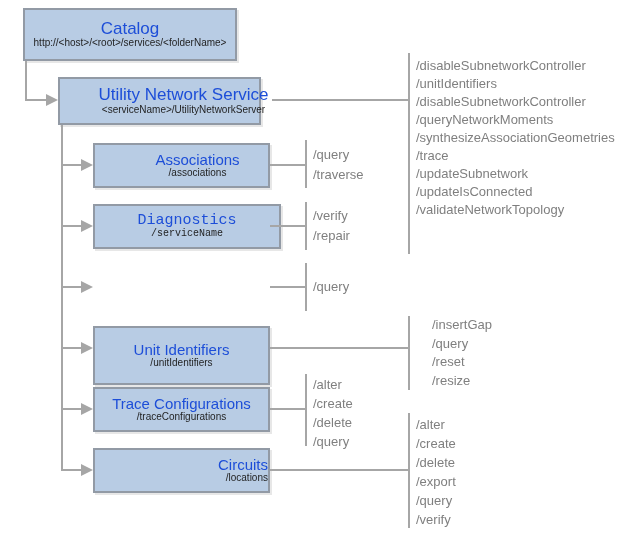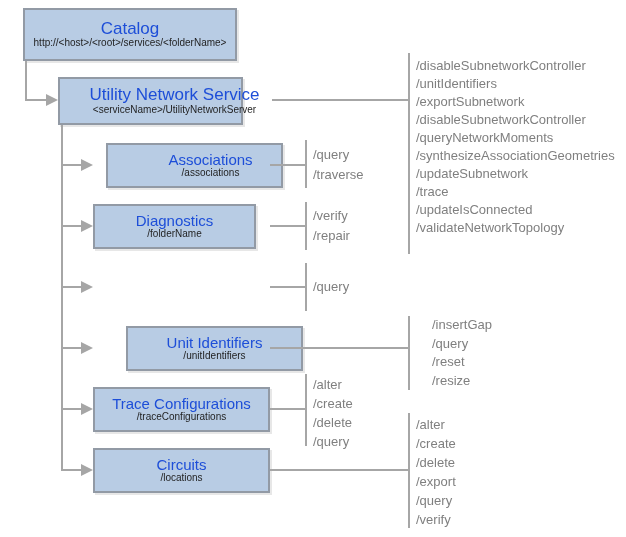--- a/index.html
+++ b/index.html
@@ -56,84 +56,83 @@
 
   <div class="node" style="left:23px;top:8px;width:214px;height:53px;">
     <div class="title t-lg">Catalog</div>
     <div class="subtitle">http://&lt;host&gt;/&lt;root&gt;/services/&lt;folderName&gt;</div>
   </div>
 
   <div class="vline" style="left:25px;top:61px;height:40px;"></div>
   <div class="hline" style="left:25px;top:99px;width:22px;"></div>
   <div class="arrowhead" style="left:46px;top:94px;"></div>
 
-  <div class="node" style="left:58px;top:77px;width:185px;height:48px;padding-left:48px;">
+  <div class="node" style="left:58px;top:77px;width:203px;height:48px;padding-left:48px;">
     <div class="title t-lg">Utility Network Service</div>
     <div class="subtitle">&lt;serviceName&gt;/UtilityNetworkServer</div>
   </div>
 
   <div class="hline" style="left:272px;top:99px;width:136px;"></div>
   <div class="vline" style="left:408px;top:53px;height:201px;"></div>
   <div class="ops" style="left:416px;top:57px;--lh:18px;">
     <div>/disableSubnetworkController</div>
     <div>/unitIdentifiers</div>
-    <div>/exportSubnetwork</div>
     <div>/disableSubnetworkController</div>
     <div>/queryNetworkMoments</div>
     <div>/synthesizeAssociationGeometries</div>
+    <div>/trace</div>
     <div>/updateSubnetwork</div>
-    <div>/trace</div>
     <div>/updateIsConnected</div>
     <div>/validateNetworkTopology</div>
   </div>
 
   <div class="vline" style="left:61px;top:125px;height:346px;"></div>
 
   <div class="hline" style="left:61px;top:164px;width:22px;"></div>
   <div class="arrowhead" style="left:81px;top:159px;"></div>
   <div class="hline" style="left:61px;top:225px;width:22px;"></div>
   <div class="arrowhead" style="left:81px;top:220px;"></div>
   <div class="hline" style="left:61px;top:286px;width:22px;"></div>
   <div class="arrowhead" style="left:81px;top:281px;"></div>
   <div class="hline" style="left:61px;top:347px;width:22px;"></div>
   <div class="arrowhead" style="left:81px;top:342px;"></div>
   <div class="hline" style="left:61px;top:408px;width:22px;"></div>
   <div class="arrowhead" style="left:81px;top:403px;"></div>
   <div class="hline" style="left:61px;top:469px;width:22px;"></div>
   <div class="arrowhead" style="left:81px;top:464px;"></div>
 
-  <div class="node" style="left:106px;top:143px;width:177px;height:45px;padding-left:32px;">
+  <div class="node" style="left:93px;top:143px;width:177px;height:45px;padding-left:32px;">
     <div class="title t-md">Associations</div>
     <div class="subtitle">/associations</div>
   </div>
   <div class="hline" style="left:270px;top:164px;width:35px;"></div>
   <div class="vline" style="left:305px;top:140px;height:48px;"></div>
   <div class="ops" style="left:313px;top:145px;--lh:20px;">
     <div>/query</div>
     <div>/traverse</div>
   </div>
 
-  <div class="node" style="left:93px;top:204px;width:163px;height:45px;">
+  <div class="node" style="left:93px;top:204px;width:188px;height:45px;font-family:Liberation Mono, monospace;">
     <div class="title t-md">Diagnostics</div>
-    <div class="subtitle">/folderName</div>
+    <div class="subtitle">/serviceName</div>
   </div>
   <div class="hline" style="left:270px;top:225px;width:35px;"></div>
   <div class="vline" style="left:305px;top:202px;height:48px;"></div>
   <div class="ops" style="left:313px;top:206px;--lh:20px;">
     <div>/verify</div>
     <div>/repair</div>
   </div>
 
   <div class="hline" style="left:270px;top:286px;width:35px;"></div>
   <div class="vline" style="left:305px;top:263px;height:48px;"></div>
   <div class="ops" style="left:313px;top:277px;--lh:20px;">
     <div>/query</div>
   </div>
 
-  <div class="node" style="left:93px;top:326px;width:177px;height:45px;margin-left:33px;">
+  <div class="node" style="left:93px;top:326px;width:177px;height:59px;">
     <div class="title t-md">Unit Identifiers</div>
     <div class="subtitle">/unitIdentifiers</div>
   </div>
   <div class="hline" style="left:270px;top:347px;width:138px;"></div>
   <div class="vline" style="left:408px;top:316px;height:74px;"></div>
   <div class="ops" style="left:416px;top:316px;margin-left:16px;--lh:18.5px;">
     <div>/insertGap</div>
     <div>/query</div>
     <div>/reset</div>
     <div>/resize</div>
@@ -145,21 +144,21 @@
   </div>
   <div class="hline" style="left:270px;top:408px;width:35px;"></div>
   <div class="vline" style="left:305px;top:374px;height:72px;"></div>
   <div class="ops" style="left:313px;top:375px;--lh:19px;">
     <div>/alter</div>
     <div>/create</div>
     <div>/delete</div>
     <div>/query</div>
   </div>
 
-  <div class="node" style="left:93px;top:448px;width:177px;height:45px;">
+  <div class="node" style="left:93px;top:448px;width:177px;height:45px;align-items:flex-end;">
     <div class="title t-md">Circuits</div>
     <div class="subtitle">/locations</div>
   </div>
   <div class="hline" style="left:270px;top:469px;width:138px;"></div>
   <div class="vline" style="left:408px;top:413px;height:115px;"></div>
   <div class="ops" style="left:416px;top:415px;--lh:19px;">
     <div>/alter</div>
     <div>/create</div>
     <div>/delete</div>
     <div>/export</div>

